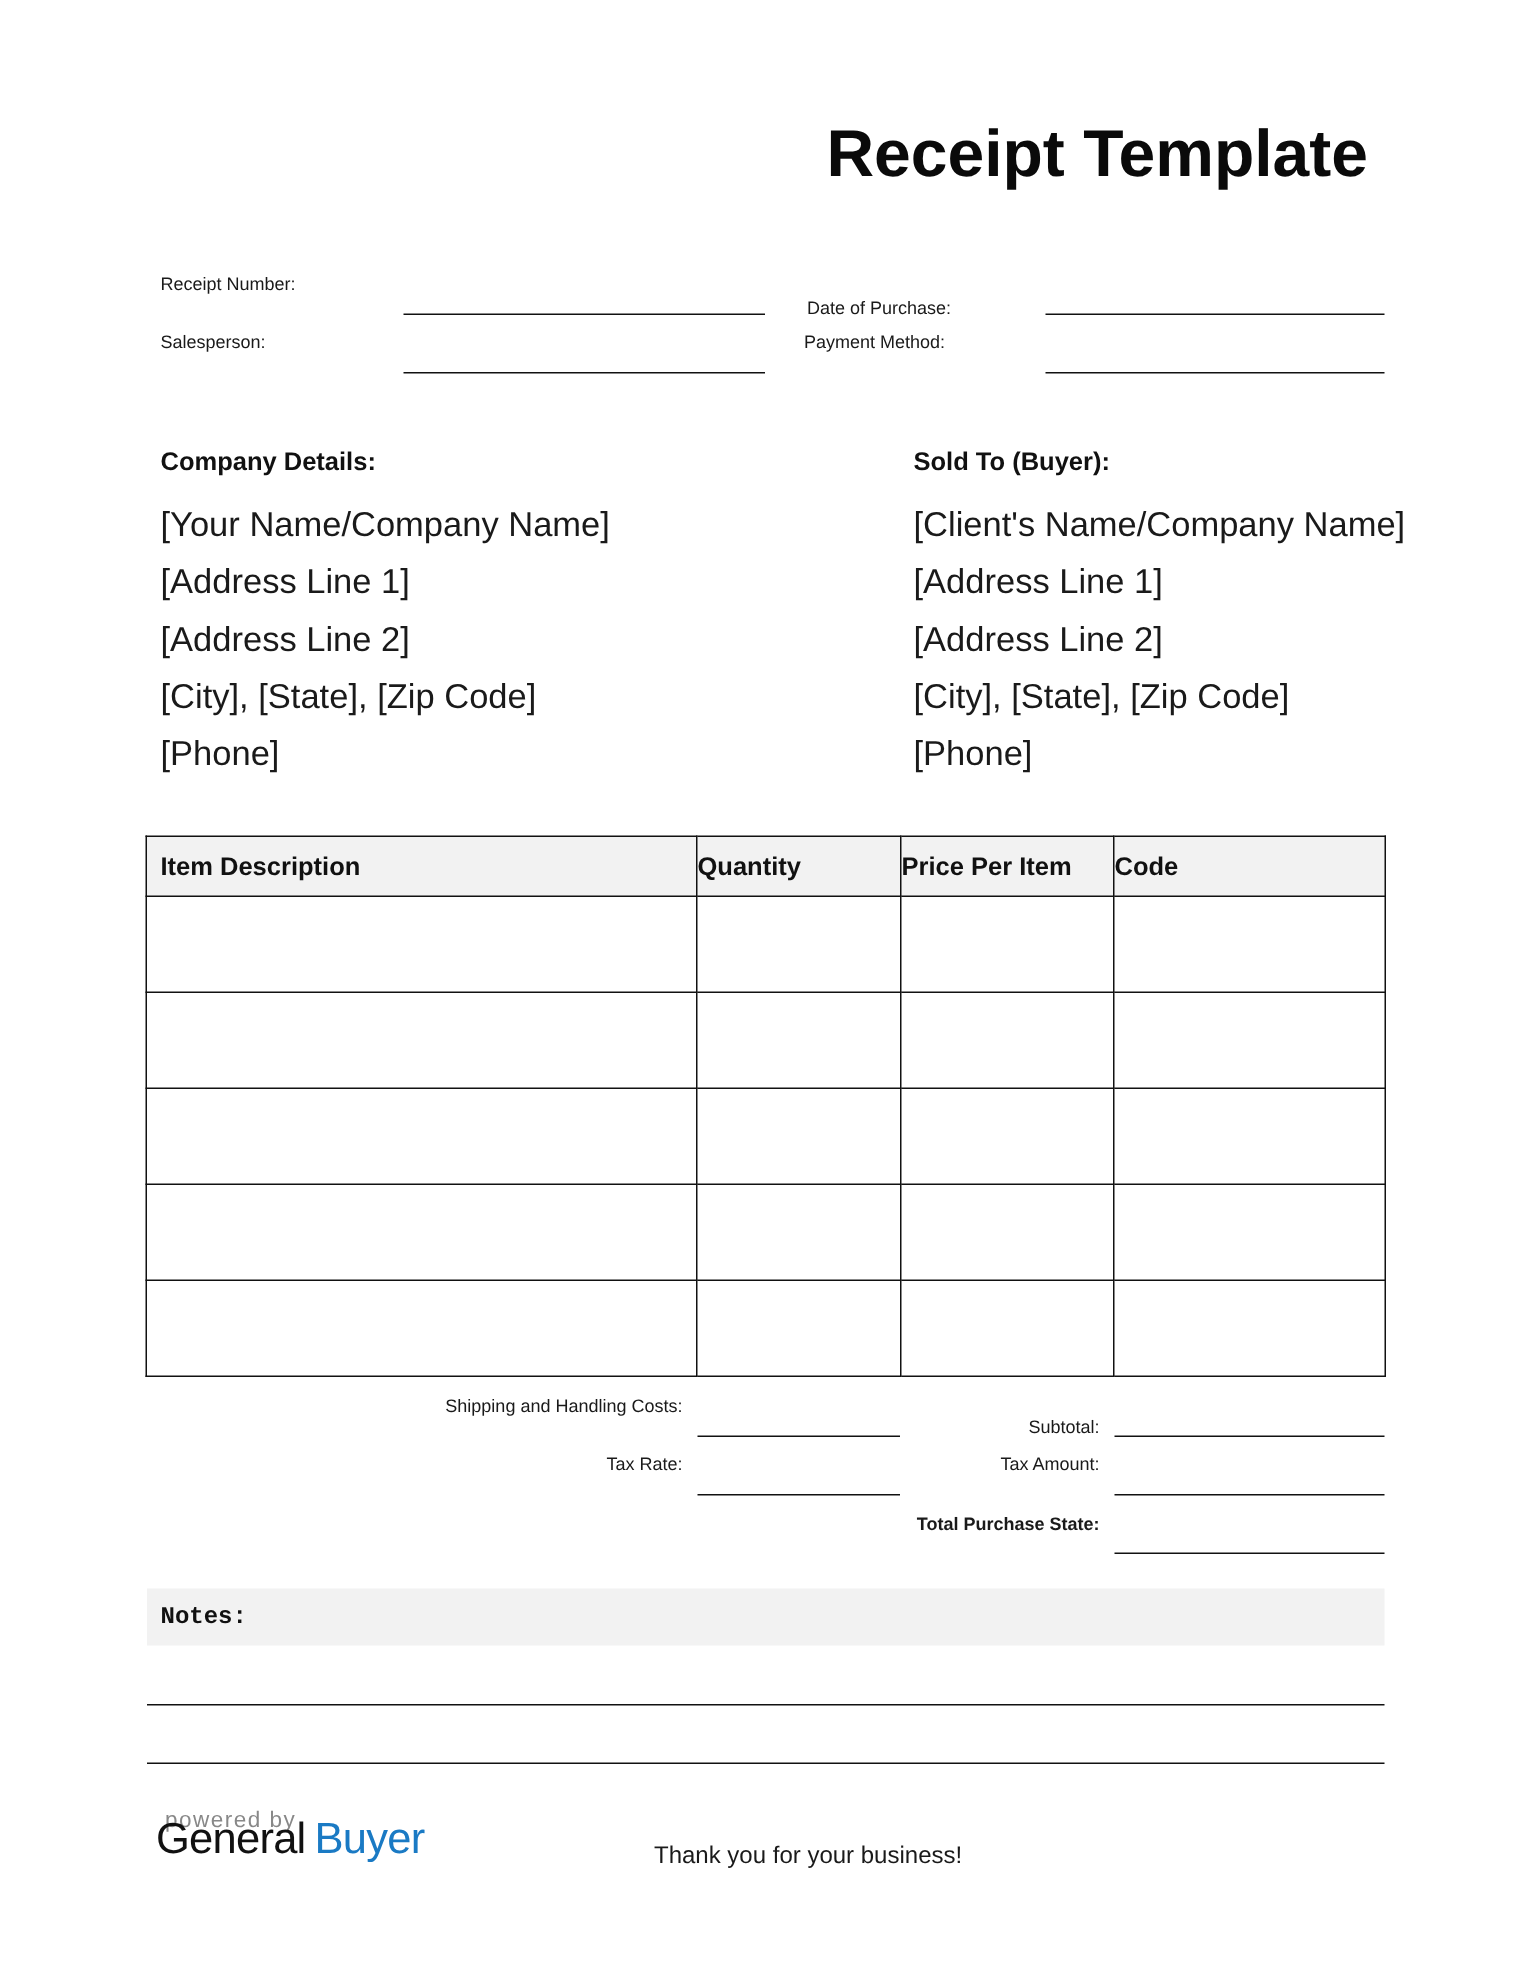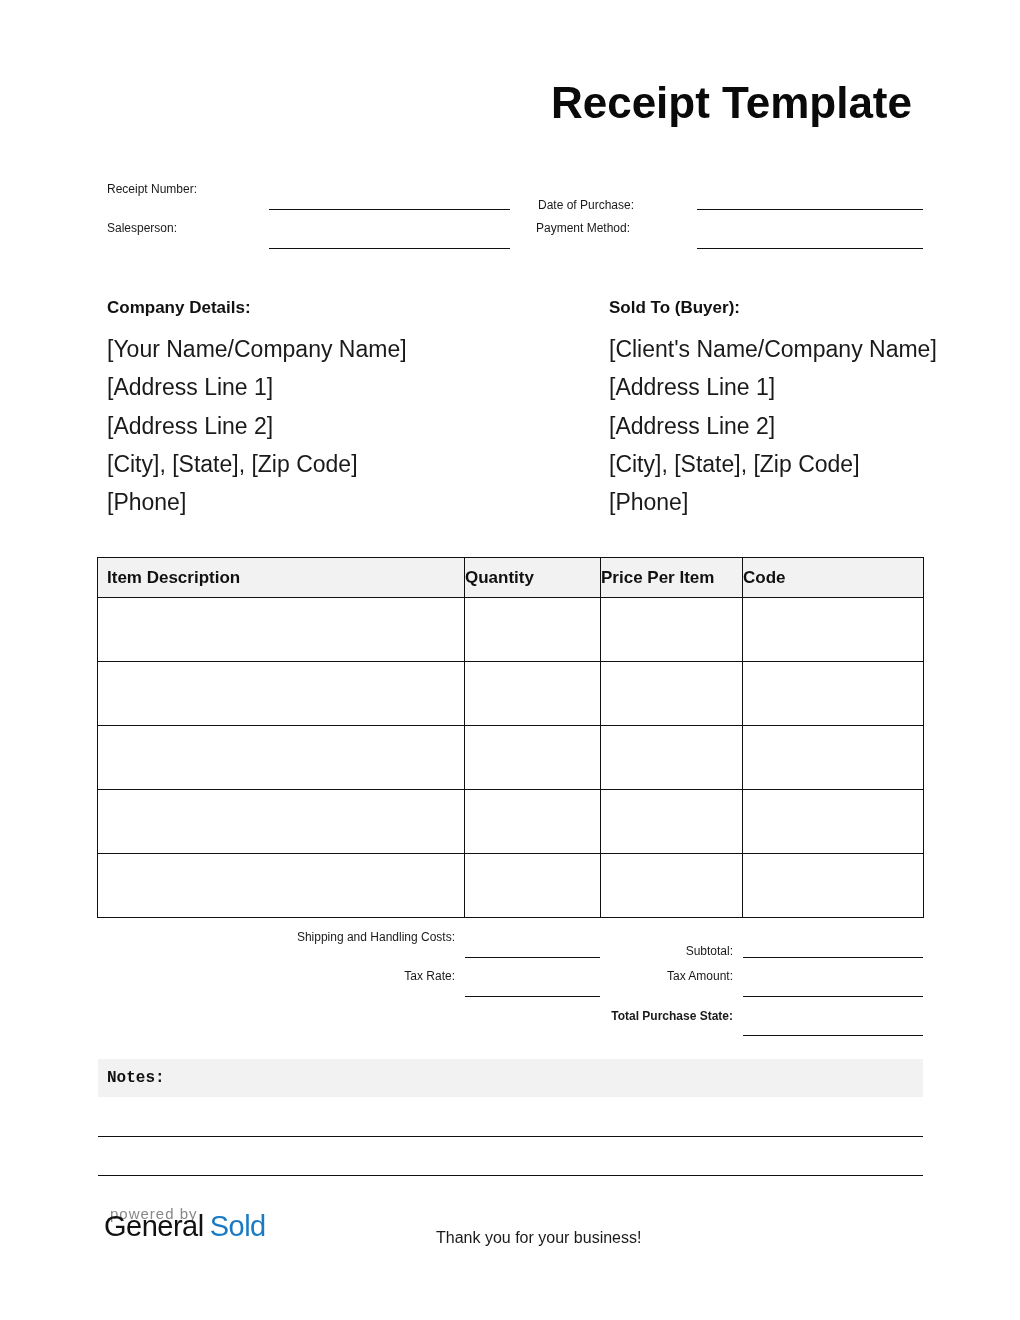--- a/index.html
+++ b/index.html
@@ -132,15 +132,15 @@
 <div class="abs uline" style="left:743px;top:1035px;width:180px;"></div>
 
 <div class="abs notes-bar">
   <span>Notes:</span>
 </div>
 <div class="abs uline" style="left:98px;top:1136px;width:825px;"></div>
 <div class="abs uline" style="left:98px;top:1175px;width:825px;"></div>
 
 <div class="abs powered">powered by</div>
 <div class="abs brand">
-  <span class="g">General</span><span class="b">Sold</span>
+  <span class="g">General</span><span class="b">Buyer</span>
 </div>
 <div class="abs thanks">Thank you for your business!</div>
 
 </body></html>

